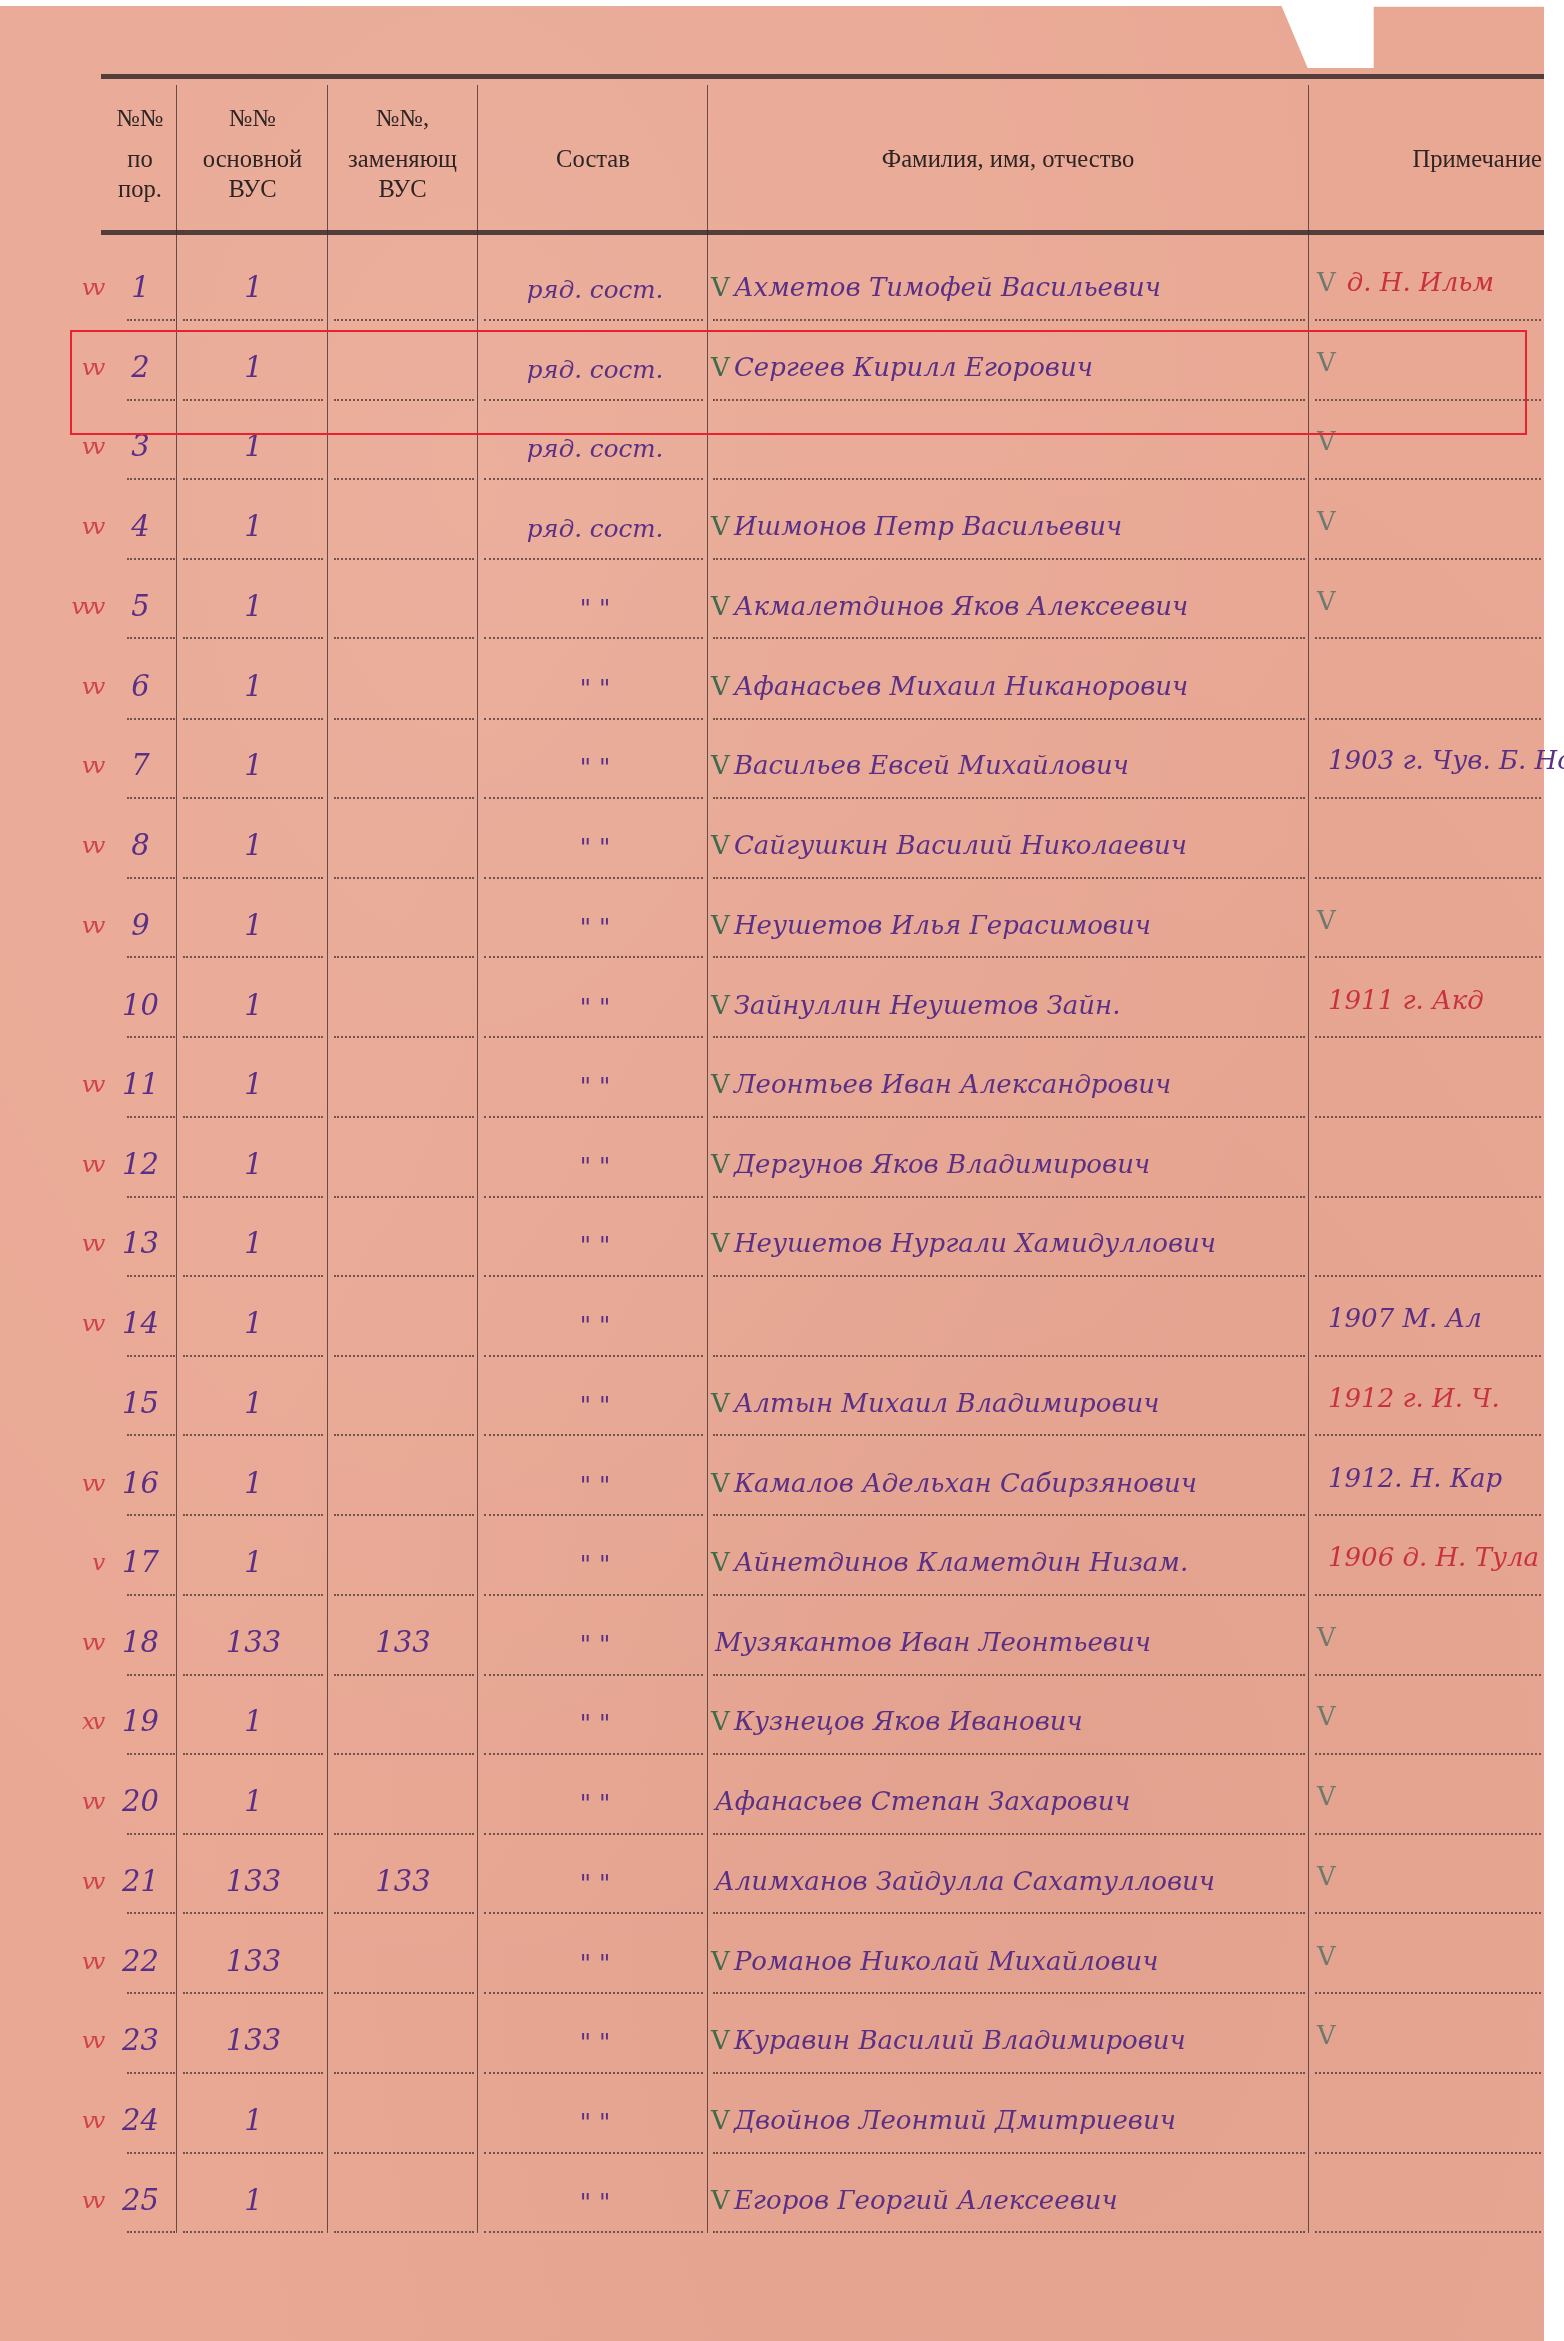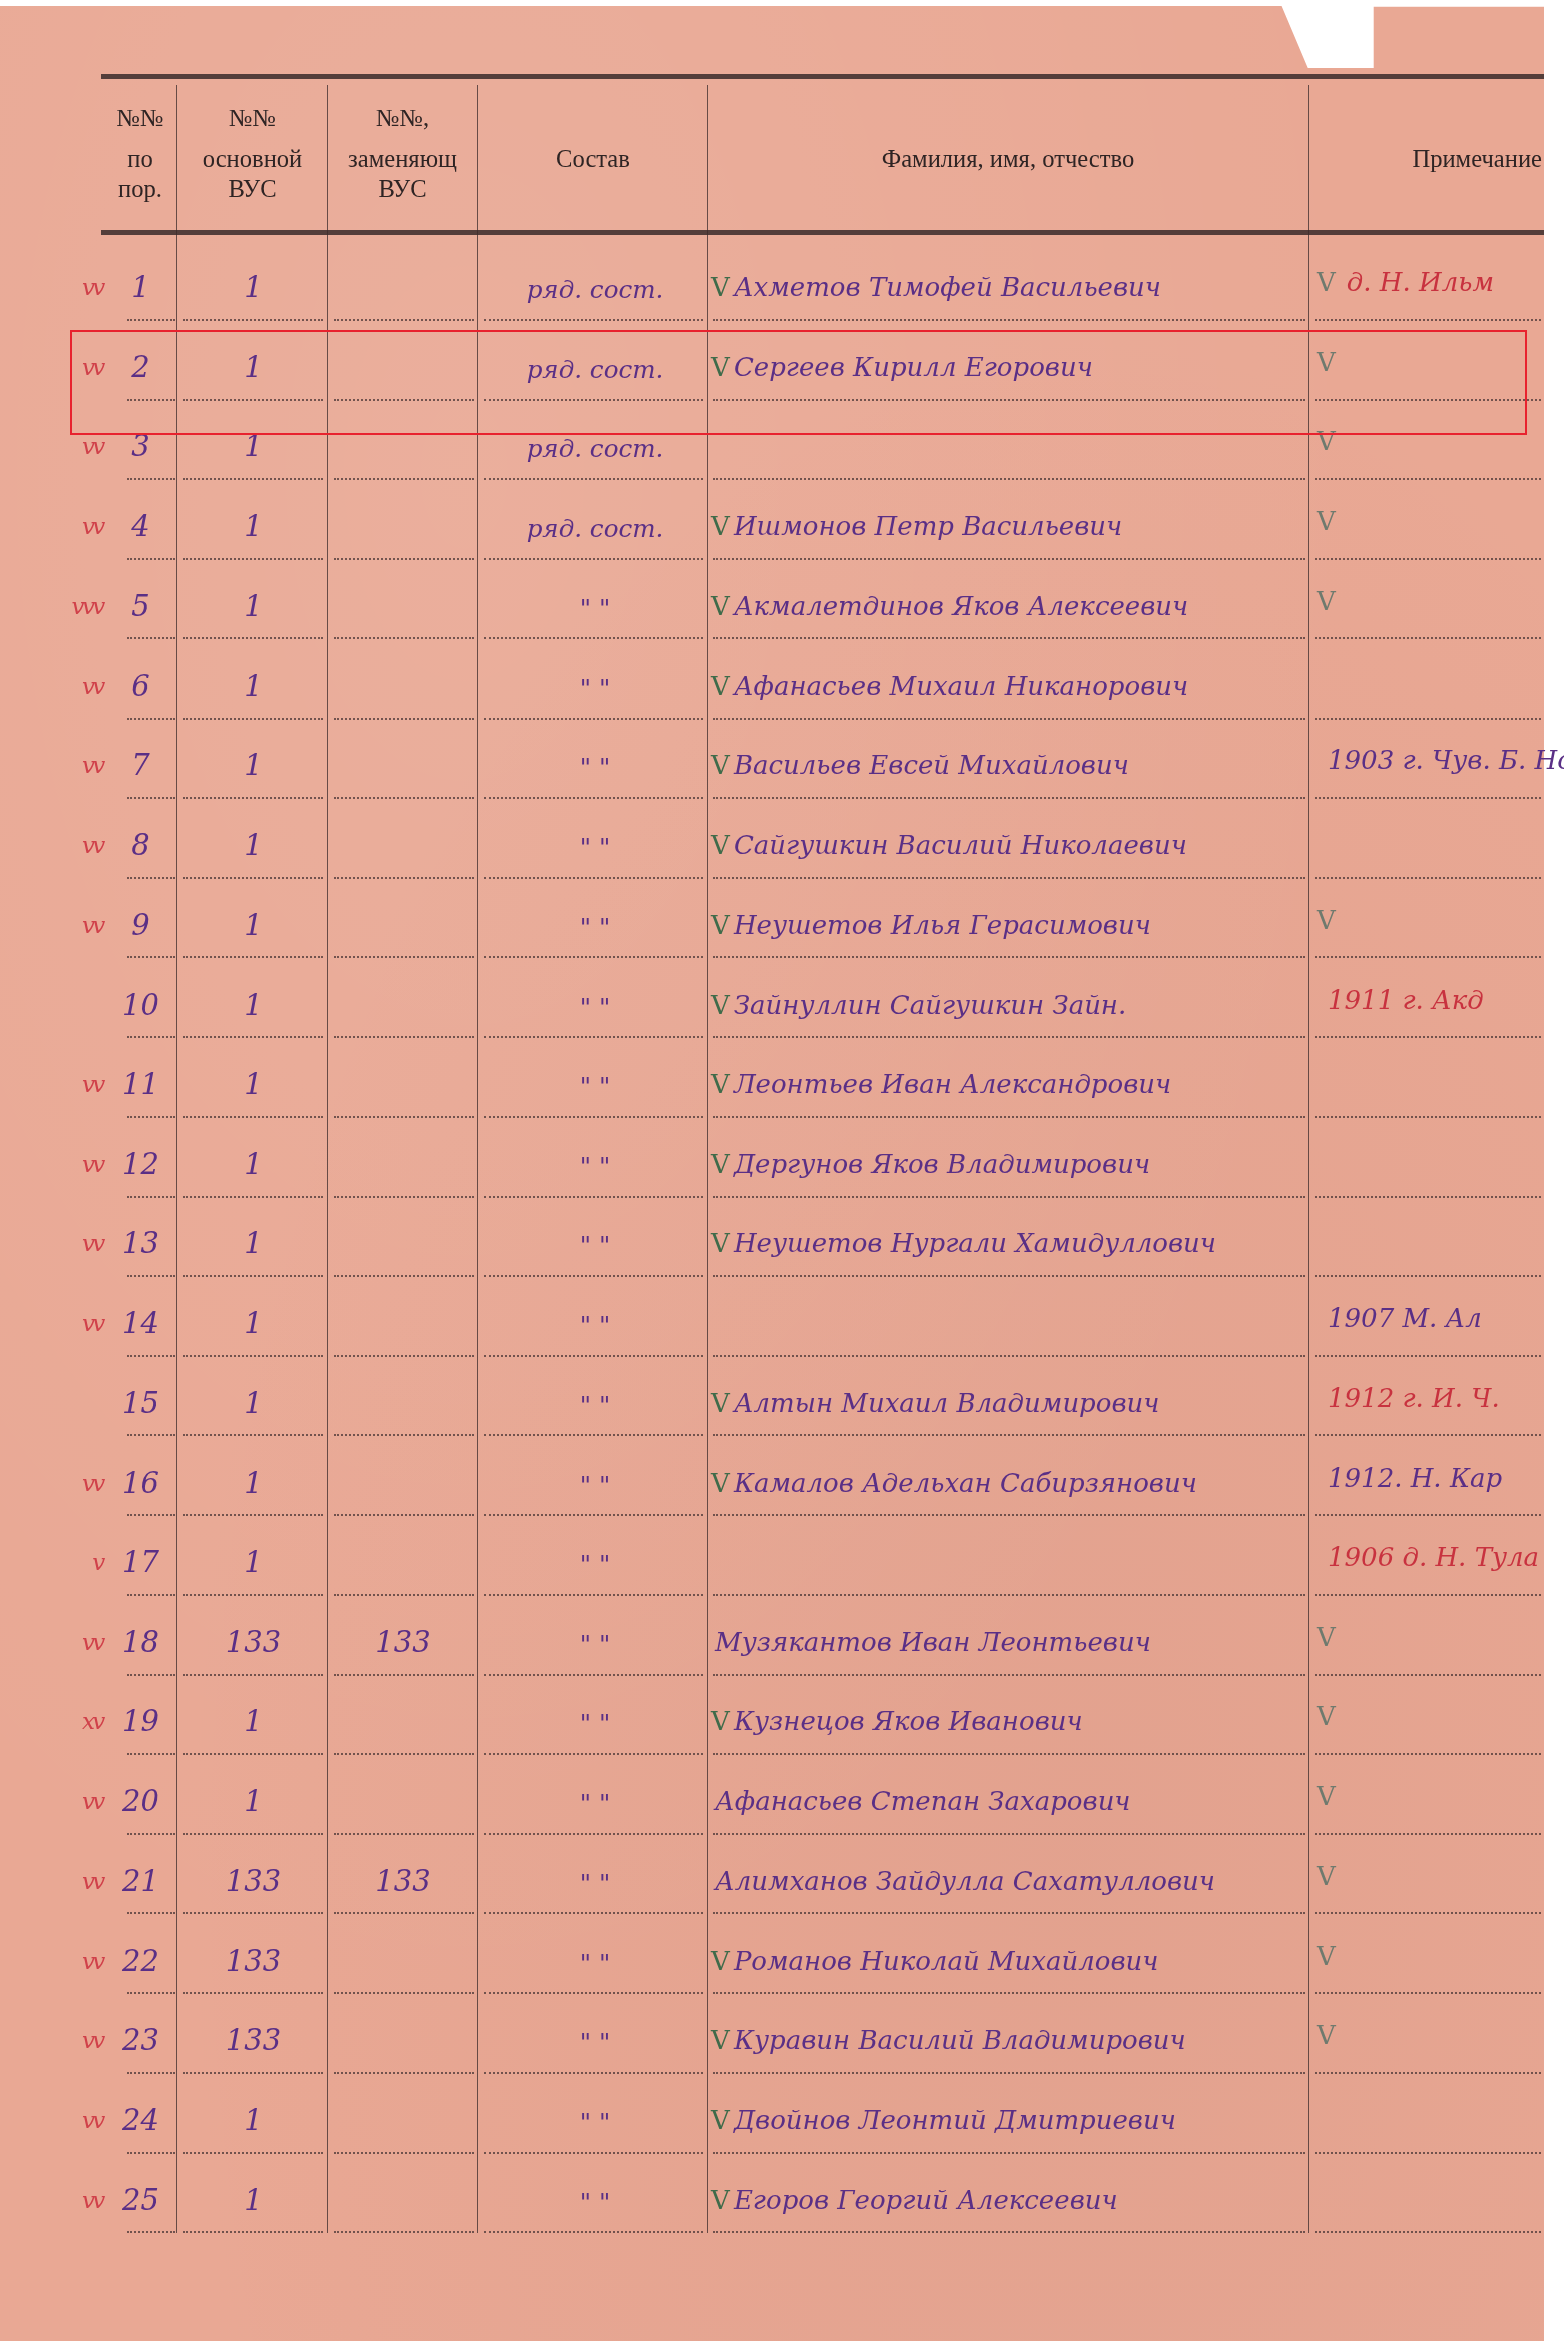--- a/index.html
+++ b/index.html
@@ -208,21 +208,21 @@
     <div class="dot-rule" style="left: 334px; width: 140px; top: 956px;"></div>
     <div class="dot-rule" style="left: 484px; width: 219px; top: 956px;"></div>
     <div class="dot-rule" style="left: 713px; width: 592px; top: 956px;"></div>
     <div class="dot-rule" style="left: 1315px; width: 226px; top: 956px;"></div>
     <div class="row" style="top: 971px;">
       <div class="cell marks"></div>
       <div class="cell num">10</div>
       <div class="cell vus">1</div>
       <div class="cell zvus"></div>
       <div class="cell sostav">"    "</div>
-      <div class="cell name"><span class="chk">V</span><span>Зайнуллин Сайгушкин Зайн.</span></div>
+      <div class="cell name"><span class="chk">V</span><span>Зайнуллин Неушетов Зайн.</span></div>
       <div class="cell remark red"><span class="tick"></span><span>1911 г. Акд</span></div>
     </div>
     <div class="dot-rule" style="left: 127px; width: 48px; top: 1036px;"></div>
     <div class="dot-rule" style="left: 183px; width: 140px; top: 1036px;"></div>
     <div class="dot-rule" style="left: 334px; width: 140px; top: 1036px;"></div>
     <div class="dot-rule" style="left: 484px; width: 219px; top: 1036px;"></div>
     <div class="dot-rule" style="left: 713px; width: 592px; top: 1036px;"></div>
     <div class="dot-rule" style="left: 1315px; width: 226px; top: 1036px;"></div>
     <div class="row" style="top: 1050px;">
       <div class="cell marks">vv</div>
@@ -312,20 +312,21 @@
     <div class="dot-rule" style="left: 334px; width: 140px; top: 1514px;"></div>
     <div class="dot-rule" style="left: 484px; width: 219px; top: 1514px;"></div>
     <div class="dot-rule" style="left: 713px; width: 592px; top: 1514px;"></div>
     <div class="dot-rule" style="left: 1315px; width: 226px; top: 1514px;"></div>
     <div class="row" style="top: 1528px;">
       <div class="cell marks">v</div>
       <div class="cell num">17</div>
       <div class="cell vus">1</div>
       <div class="cell zvus"></div>
       <div class="cell sostav">"    "</div>
+      <div class="cell name"><span class="chk">V</span><span>Айнетдинов Кламетдин Низам.</span></div>
       <div class="cell remark red"><span class="tick"></span><span>1906 д. Н. Тула</span></div>
     </div>
     <div class="dot-rule" style="left: 127px; width: 48px; top: 1594px;"></div>
     <div class="dot-rule" style="left: 183px; width: 140px; top: 1594px;"></div>
     <div class="dot-rule" style="left: 334px; width: 140px; top: 1594px;"></div>
     <div class="dot-rule" style="left: 484px; width: 219px; top: 1594px;"></div>
     <div class="dot-rule" style="left: 713px; width: 592px; top: 1594px;"></div>
     <div class="dot-rule" style="left: 1315px; width: 226px; top: 1594px;"></div>
     <div class="row" style="top: 1608px;">
       <div class="cell marks">vv</div>

